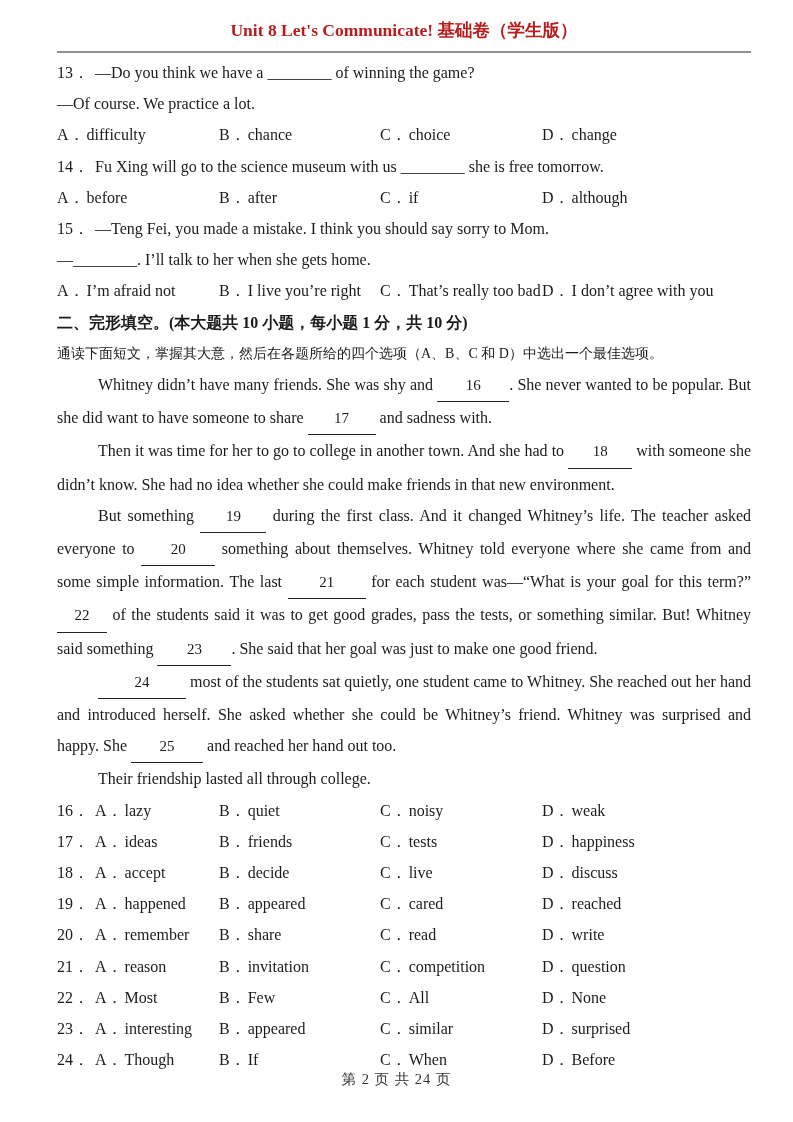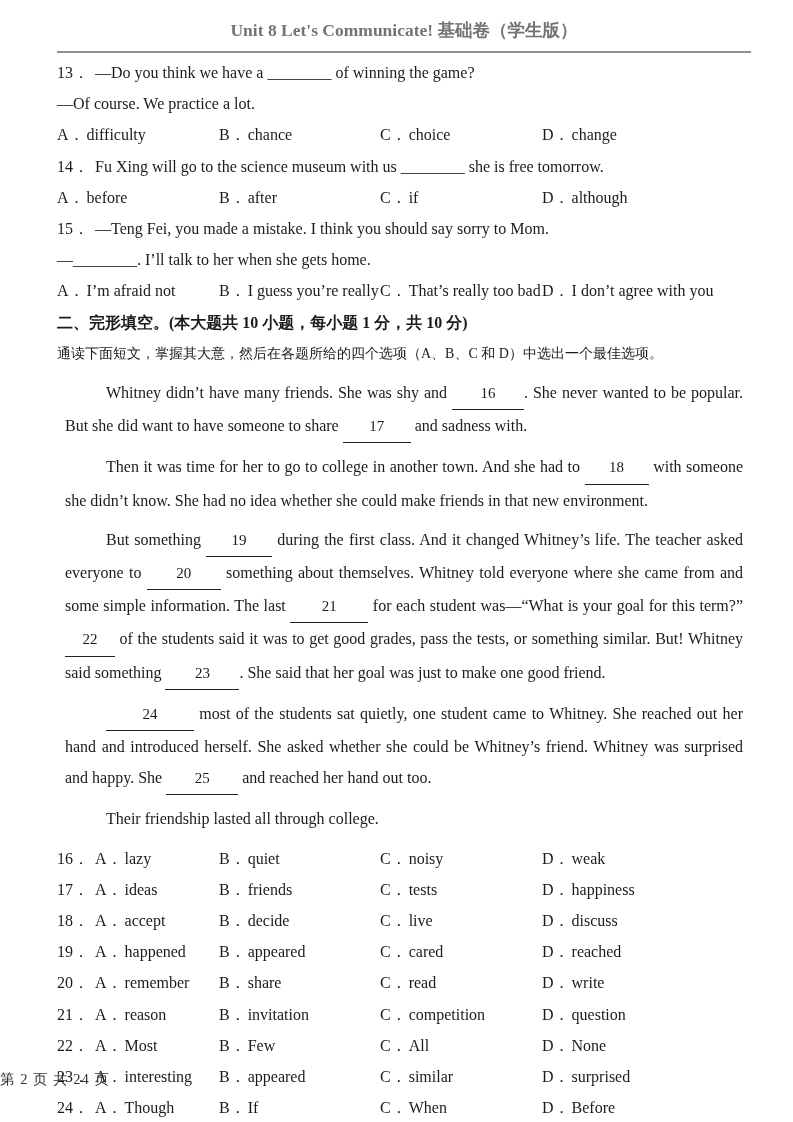--- a/index.html
+++ b/index.html
@@ -12,51 +12,52 @@
     font-family:"Liberation Serif","DejaVu Serif",serif;
     font-size:16px;
     color:#1b1b1b;
     overflow:hidden;
   }
   .title{
     text-align:center;
     font-weight:bold;
     font-size:17.5px;
     line-height:24px;
-    color:#737373;
+    color:#b91c1c;
     white-space:nowrap;
   }
   .rule{
     border:none;
     border-top:2px solid #8f8f8f;
     margin:9px 0 0 0;
   }
   .body{margin-top:4px;line-height:31.2px;}
   .line{white-space:nowrap;}
   .sect{font-weight:bold;font-size:16px;}
   .qnum{display:inline-block;min-width:38px;}
-  .para{margin:8px;text-align:justify;text-indent:41px;}
+  .para{margin:0;text-align:justify;text-indent:41px;}
   .bnum{
     display:inline-block;
     text-align:center;
     border-bottom:1px solid #222;
     font-size:15px;
     text-indent:0;
   }
   .orow{display:flex;white-space:nowrap;}
   .oc{flex:0 0 auto;white-space:nowrap;font-family:Liberation Serif, serif;}
   .oc.w0{min-width:162px;}
   .oc.wn0{min-width:124px;}
   .oc.w1{min-width:161px;}
   .oc.w2{min-width:162px;}
   .oc.w3{min-width:10px;text-align:center;}
   .olab{margin-right:2px;}
   .footer{
     position:absolute;
     top:1070px;left:0;right:0;
+    text-align:center;
     font-size:14.5px;
     color:#333;
     letter-spacing:1px;
   }
 </style>
 </head>
 <body>
 
 <div class="page">
 
@@ -79,21 +80,21 @@
       <span class="oc w0"><span class="olab">A．</span><span>before</span></span>
       <span class="oc w1"><span class="olab">B．</span><span>after</span></span>
       <span class="oc w2"><span class="olab">C．</span><span>if</span></span>
       <span class="oc w3"><span class="olab">D．</span><span>although</span></span>
     </div>
 
     <div class="line"><span class="qnum">15．</span><span>—Teng Fei, you made a mistake. I think you should say sorry to Mom.</span></div>
     <div class="line">—________. I’ll talk to her when she gets home.</div>
     <div class="orow">
       <span class="oc w0"><span class="olab">A．</span><span>I’m afraid not</span></span>
-      <span class="oc w1"><span class="olab">B．</span><span>I guess you’re really</span></span>
+      <span class="oc w1"><span class="olab">B．</span><span>I live you’re right</span></span>
       <span class="oc w2"><span class="olab">C．</span><span>That’s really too bad</span></span>
       <span class="oc w3"><span class="olab">D．</span><span>I don’t agree with you</span></span>
     </div>
 
     <div class="line sect">二、完形填空。(本大题共 10 小题，每小题 1 分，共 10 分)</div>
     <div class="line" style="font-size:14px;">通读下面短文，掌握其大意，然后在各题所给的四个选项（A、B、C 和 D）中选出一个最佳选项。</div>
 
     <div>
         <p class="para">Whitney didn’t have many friends. She was shy and <span class="bnum" style="width: 72px;">16</span>. She never wanted to be popular. But she did want to have someone to share <span class="bnum" style="width: 68px;">17</span> and sadness with.</p>
         <p class="para">Then it was time for her to go to college in another town. And she had to <span class="bnum" style="width: 64px;">18</span> with someone she didn’t know. She had no idea whether she could make friends in that new environment.</p>

